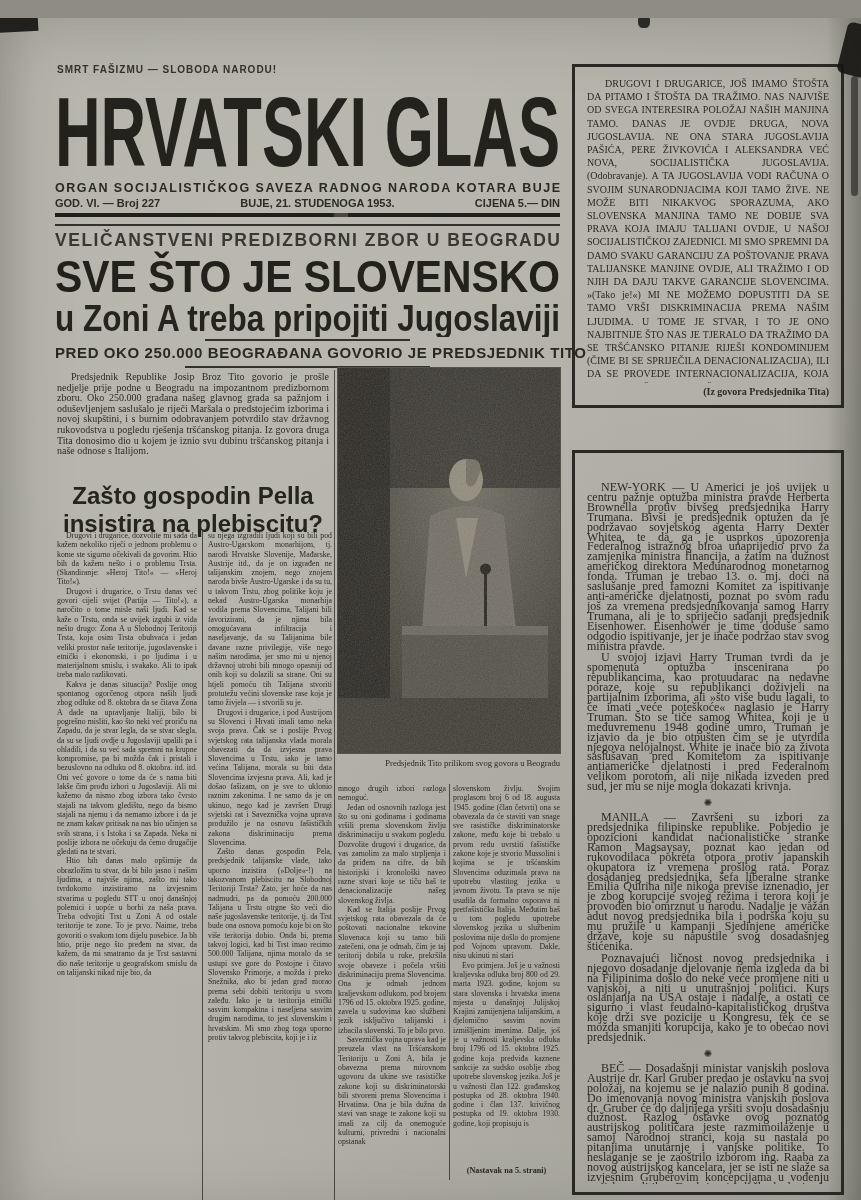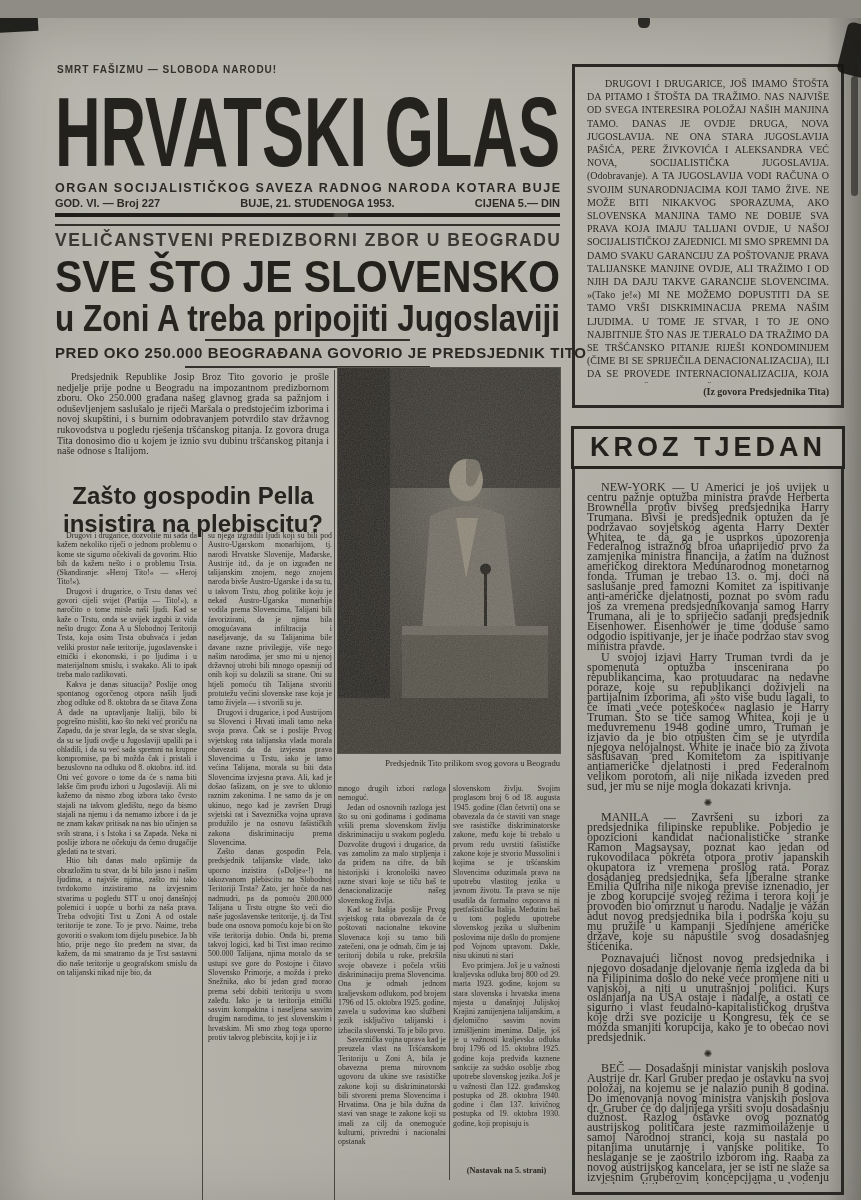--- a/index.html
+++ b/index.html
@@ -190,23 +190,20 @@
   <div class="vrule vr1"></div>
   <div class="vrule vr2"></div>
   <div class="vrule vr3"></div>
 
   <aside class="quote-box">
     <div class="quote-text">DRUGOVI I DRUGARICE, JOŠ IMAMO ŠTOŠTA DA PITAMO I ŠTOŠTA DA TRAŽIMO. NAS NAJVIŠE OD SVEGA INTERESIRA POLOŽAJ NAŠIH MANJINA TAMO. DANAS JE OVDJE DRUGA, NOVA JUGOSLAVIJA. NE ONA STARA JUGOSLAVIJA PAŠIĆA, PERE ŽIVKOVIĆA I ALEKSANDRA VEĆ NOVA, SOCIJALISTIČKA JUGOSLAVIJA. (Odobravanje). A TA JUGOSLAVIJA VODI RAČUNA O SVOJIM SUNARODNJACIMA KOJI TAMO ŽIVE. NE MOŽE BITI NIKAKVOG SPORAZUMA, AKO SLOVENSKA MANJINA TAMO NE DOBIJE SVA PRAVA KOJA IMAJU TALIJANI OVDJE, U NAŠOJ SOCIJALISTIČKOJ ZAJEDNICI. MI SMO SPREMNI DA DAMO SVAKU GARANCIJU ZA POŠTOVANJE PRAVA TALIJANSKE MANJINE OVDJE, ALI TRAŽIMO I OD NJIH DA DAJU TAKVE GARANCIJE SLOVENCIMA. »(Tako je!«) MI NE MOŽEMO DOPUSTITI DA SE TAMO VRŠI DISKRIMINACIJA PREMA NAŠIM LJUDIMA. U TOME JE STVAR, I TO JE ONO NAJBITNIJE ŠTO NAS JE TJERALO DA TRAŽIMO DA SE TRŠĆANSKO PITANJE RIJEŠI KONDOMINIJEM (ČIME BI SE SPRIJEČILA DENACIONALIZACIJA), ILI DA SE PROVEDE INTERNACIONALIZACIJA, KOJA TO ISTO MOŽE DA SPRIJEČI, I AKO NE POTPUNO.</div>
     <div class="quote-attr">(Iz govora Predsjednika Tita)</div>
   </aside>
 
   <aside class="weekly-box">
-    <div class="weekly-title">
-      <span>KROZ TJEDAN</span>
-    </div>
     <div class="weekly-body">
       <div class="weekly-item">
           <p>NEW-YORK — U Americi je još uvijek u centru pažnje optužba ministra pravde Herberta Brownella protiv bivšeg predsjednika Harry Trumana. Bivši je predsjednik optužen da je podržavao sovjetskog agenta Harry Dexter Whitea, te da ga je usprkos upozorenja Federalnog istražnog biroa unaprijedio prvo za zamjenika ministra financija, a zatim na dužnost američkog direktora Međunarodnog monetarnog fonda. Truman je trebao 13. o. mj. doći na saslušanje pred famozni Komitet za ispitivanje anti-američke djelatnosti, poznat po svom radu još za vremena predsjednikovanja samog Harry Trumana, ali je to spriječio sadanji predsjednik Eisenhower. Eisenhower je time doduše samo odgodio ispitivanje, jer je inače podržao stav svog ministra pravde.</p>
           <p>U svojoj izjavi Harry Truman tvrdi da je spomenuta optužba inscenirana po republikancima, kao protuudarac na nedavne poraze, koje su republikanci doživjeli na partijalnim izborima, ali »što više budu lagali, to će imati veće poteškoće« naglasio je Harry Truman. Što se tiče samog Whitea, koji je u međuvremenu 1948 godine umro, Truman je izjavio da je bio otpušten čim se je utvrdila njegova nelojalnost. White je inače bio za života saslušavan pred Komitetom za ispitivanje antiameričke djelatnosti i pred Federalnom velikom porotom, ali nije nikada izveden pred sud, jer mu se nije mogla dokazati krivnja.</p>
         </div>
       <div class="weekly-sep">✺</div>
       <div class="weekly-item">
           <p>MANILA — Završeni su izbori za predsjednika filipinske republike. Pobjedio je opozicioni kandidat nacionalističke stranke Ramon Magsaysay, poznat kao jedan od rukovodilaca pokreta otpora protiv japanskih okupatora iz vremena prošlog rata. Poraz dosadanjeg predsjednika, šefa liberalne stranke Emilia Quirina nije nikoga previše iznenadio, jer je zbog korupcije svojeg režima i terora koji je provođen bio omrznut u narodu. Nadalje je važan adut novog predsjednika bila i podrška koju su mu pružile u kampanji Sjedinjene američke države, koje su napustile svog dosadašnjeg štićenika.</p>
           <p>Poznavajući ličnost novog predsjednika i njegovo dosadanje djelovanje nema izgleda da bi na Filipinima došlo do neke veće promjene niti u vanjskoj, a niti u unutrašnjoj politici. Kurs oslanjanja na USA ostaje i nadalje, a ostati će sigurno i vlast feudalno-kapitalističkog društva koje drži sve pozicije u Kongresu, tek će se možda smanjiti korupcija, kako je to obećao novi predsjednik.</p>
         </div>

